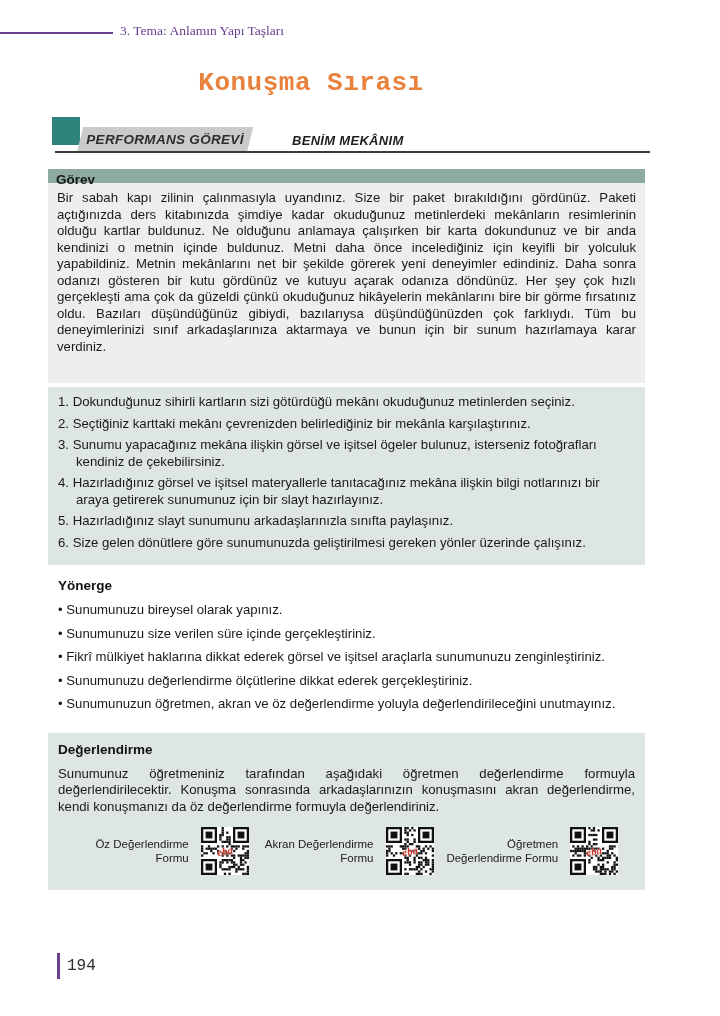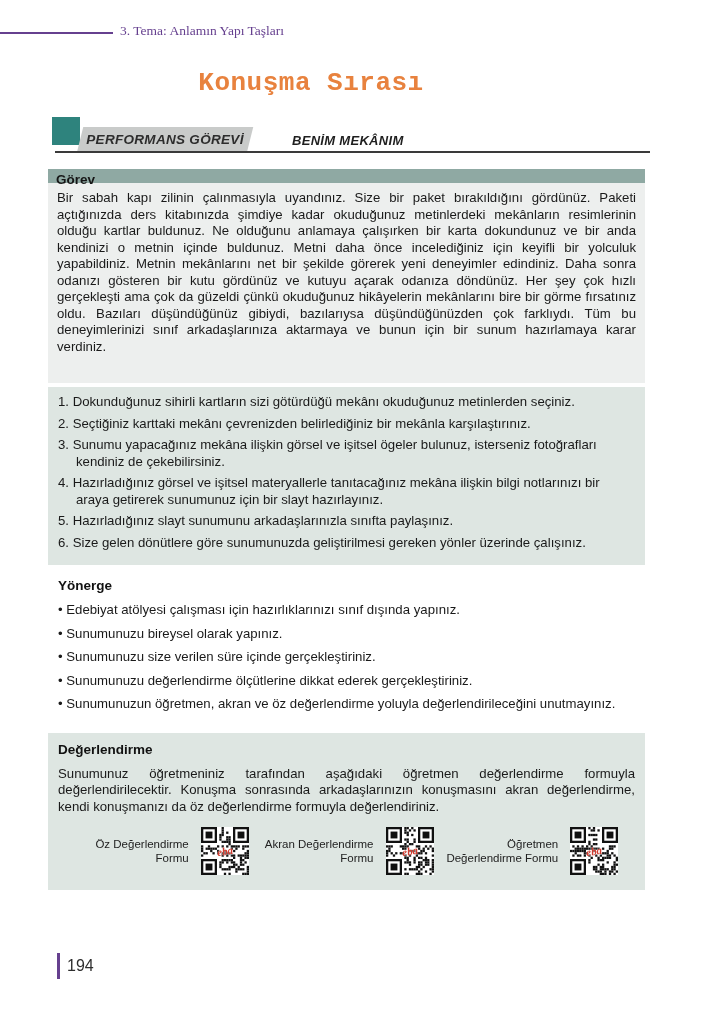--- a/index.html
+++ b/index.html
@@ -46,21 +46,21 @@
   .qr-item{display:flex;align-items:center;gap:12px;}
   .qr-label{font-size:11.5px;line-height:14px;text-align:right;max-width:114px;color:#222;}
   .qr-wrap{position:relative;width:48px;height:48px;flex:0 0 48px;}
   svg.qr{width:48px;height:48px;display:block;background:#fff;}
   .qr-eba{position:absolute;left:50%;top:50%;transform:translate(-50%,-50%) rotate(-10deg);
     color:var(--qr-red,#D23B2F);font-weight:bold;font-style:italic;font-size:11px;
     font-family:"Liberation Serif",serif;text-shadow:0 0 2px #fff;}
   
   .footer{position:absolute;left:57px;top:953px;display:flex;align-items:center;gap:7px;}
   .footer-bar{width:3px;height:26px;background:var(--purple,#66408F);}
-  .footer-num{font-family:Liberation Sans, sans-serif;font-size:16px;color:#2e2e2e;}
+  .footer-num{font-family:Liberation Mono, monospace;font-size:16px;color:#2e2e2e;}
 </style>
 </head>
 <body>
 
 <div class="page">
 
   <div class="theme-rule"></div>
   <div class="theme-label">3. Tema: Anlamın Yapı Taşları</div>
 
   <h1 class="page-title">Konuşma Sırası</h1>
@@ -86,23 +86,23 @@
         <li>Sunumu yapacağınız mekâna ilişkin görsel ve işitsel ögeler bulunuz, isterseniz fotoğrafları kendiniz de çekebilirsiniz.</li>
         <li>Hazırladığınız görsel ve işitsel materyallerle tanıtacağınız mekâna ilişkin bilgi notlarınızı bir araya getirerek sunumunuz için bir slayt hazırlayınız.</li>
         <li>Hazırladığınız slayt sunumunu arkadaşlarınızla sınıfta paylaşınız.</li>
         <li>Size gelen dönütlere göre sunumunuzda geliştirilmesi gereken yönler üzerinde çalışınız.</li>
       </ol>
     </div>
 
     <div class="block block-white">
       <div class="block-heading">Yönerge</div>
       <ul class="bullets">
-        <li>Edebiyat atölyesi çalışması için hazırlıklarınızı sınıf dışında yapınız.</li>
         <li>Sunumunuzu bireysel olarak yapınız.</li>
         <li>Sunumunuzu size verilen süre içinde gerçekleştiriniz.</li>
+        <li>Fikrî mülkiyet haklarına dikkat ederek görsel ve işitsel araçlarla sunumunuzu zenginleştiriniz.</li>
         <li>Sunumunuzu değerlendirme ölçütlerine dikkat ederek gerçekleştiriniz.</li>
         <li>Sunumunuzun öğretmen, akran ve öz değerlendirme yoluyla değerlendirileceğini unutmayınız.</li>
       </ul>
     </div>
 
     <div class="block block-sage">
       <div class="block-heading">Değerlendirme</div>
       <div class="deger-body">Sunumunuz öğretmeniniz tarafından aşağıdaki öğretmen değerlendirme formuyla değerlendirilecektir. Konuşma sonrasında arkadaşlarınızın konuşmasını akran değerlendirme, kendi konuşmanızı da öz değerlendirme formuyla değerlendiriniz.</div>
       <div class="qr-row">
         <div class="qr-item">

